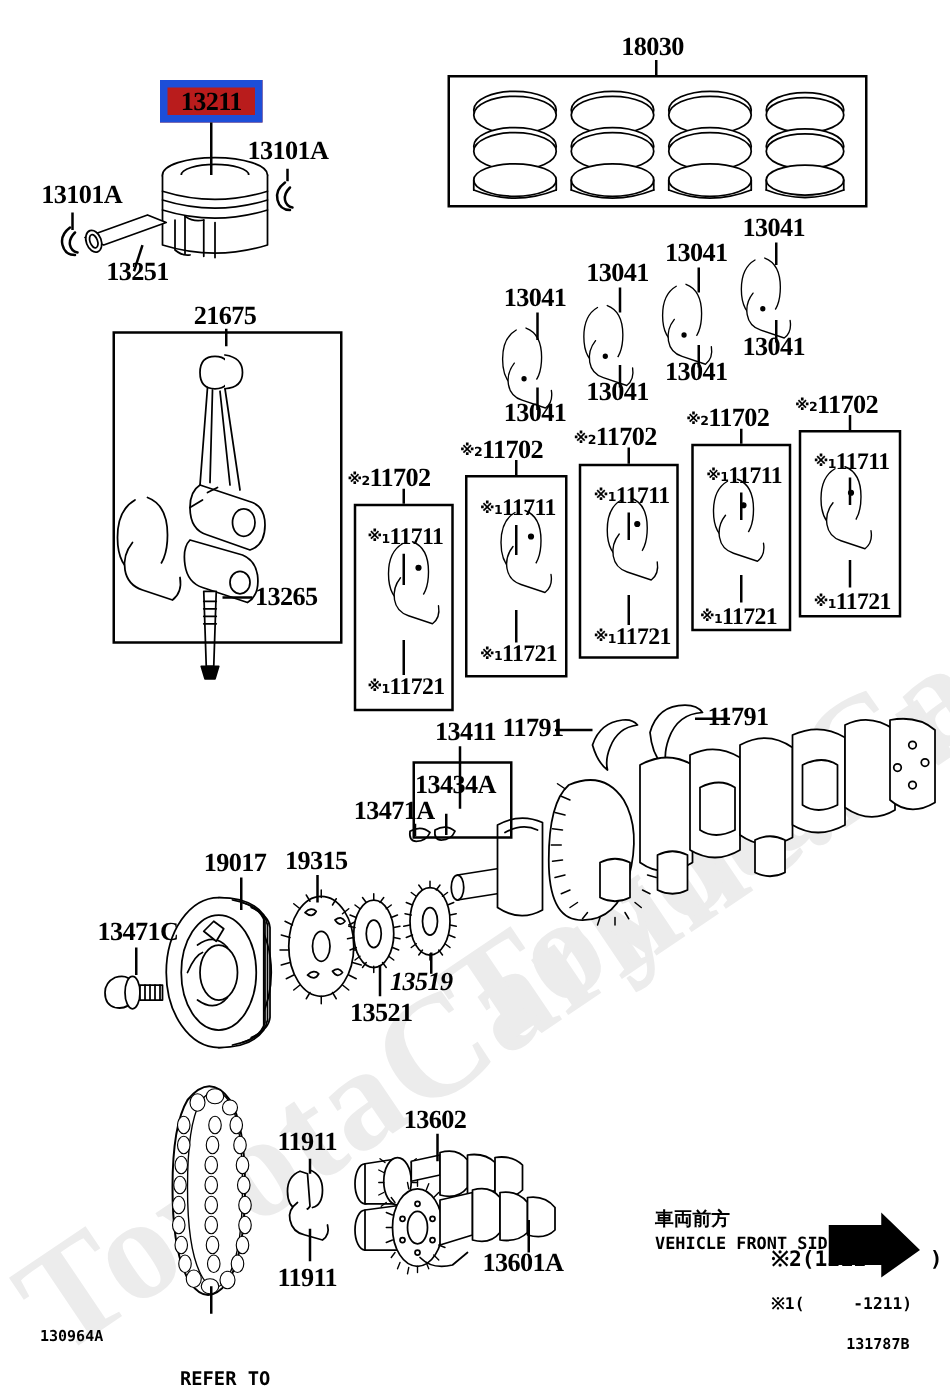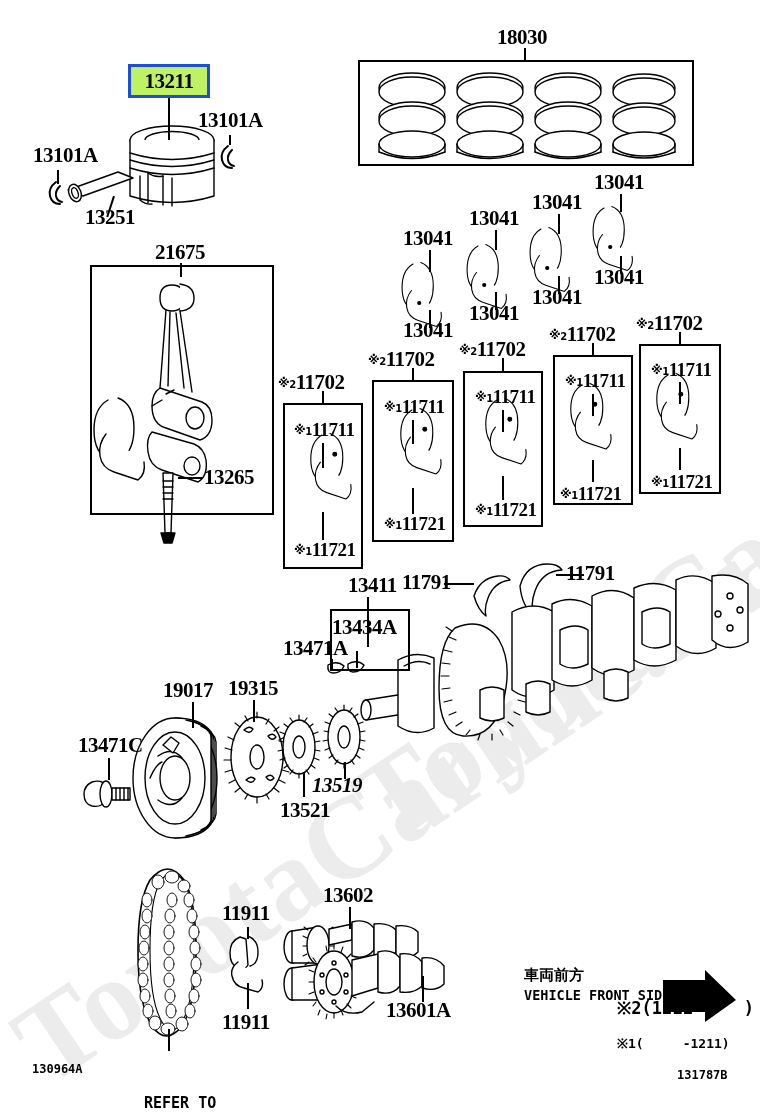--- a/index.html
+++ b/index.html
@@ -27,22 +27,22 @@
 
   
   .ll{position:absolute;background:#000;}
   .lv{width:1.5px;}
   .lh{height:1.5px;}
 
   
   .bx{position:absolute;border:2px solid #000;box-sizing:border-box;}
 
   
-  .hl{position:absolute;box-sizing:border-box;border:3px solid #1d4ed8;
-      background:#bef264;display:flex;align-items:center;justify-content:center;}
+  .hl{position:absolute;box-sizing:border-box;border:6px solid #1d4ed8;
+      background:#b91c1c;display:flex;align-items:center;justify-content:center;}
   .hl .t{font-family:"Liberation Serif",serif;font-weight:700;font-size:21px;
       letter-spacing:-0.5px;}
 
   
   #art{position:absolute;left:0;top:0;width:760px;height:1112px;}
   #art svg{position:absolute;left:0;top:0;}
 
   .code{position:absolute;font-family:"DejaVu Sans Mono",monospace;
     font-size:12px;font-weight:700;letter-spacing:0px;}
   .jp{position:absolute;font-family:"DejaVu Sans",sans-serif;

